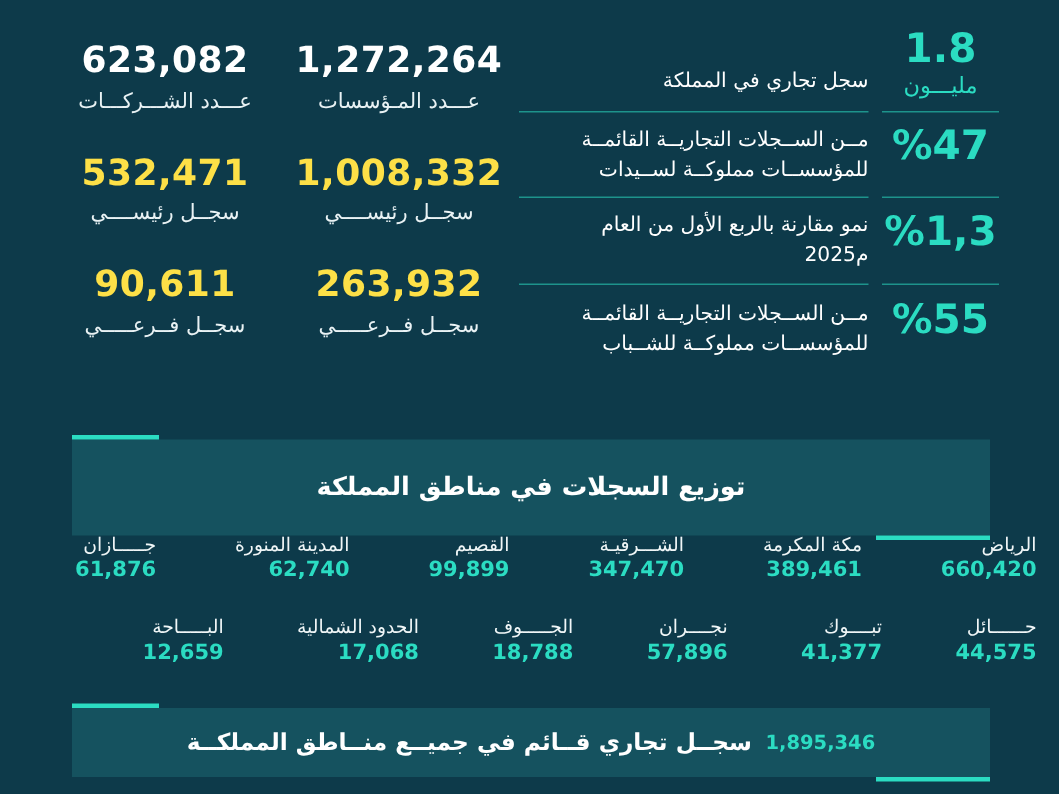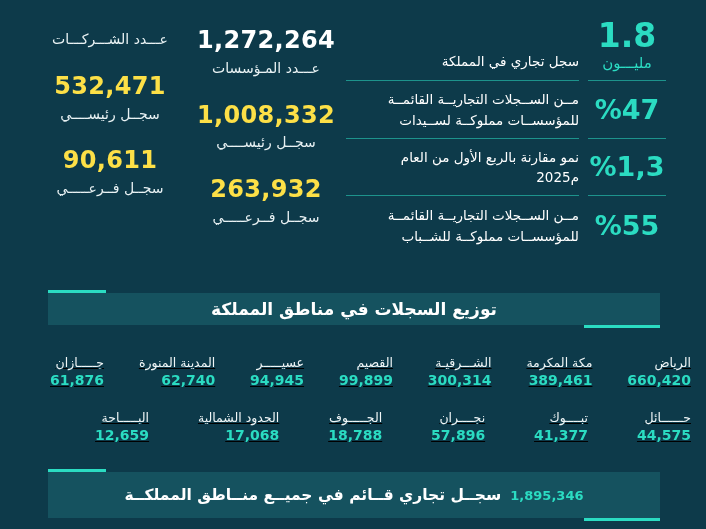--- a/index.html
+++ b/index.html
@@ -15,57 +15,58 @@
   .left-cols{position:absolute;top:26px;left:32px;width:312px;display:flex;direction:ltr;}
   .col{width:156px;text-align:center;}
   .col .num{font-size:24px;font-weight:bold;line-height:1.2;letter-spacing:.3px;}
   .col .num.white{color:#ffffff;}
   .col .num.teal{color:#fde047;}
   .col .lbl{font-size:14px;color:#e9f2f4;line-height:1.2;margin:5px 0 24px;}
 
   
   .stats{position:absolute;top:13px;right:40px;width:320px;direction:rtl;}
   .stat-row{display:flex;gap:9px;}
-  .stat-num{flex:none;width:78px;display:flex;flex-direction:column;align-items:center;justify-content:center;color:#2bdcc2;}
+  .stat-num{flex:none;width:78px;display:flex;flex-direction:column;align-items:center;color:#2bdcc2;}
   .stat-text{flex:1;display:flex;flex-direction:column;justify-content:flex-start;text-align:right;color:#ffffff;font-size:13.5px;line-height:1.5;}
   .bordered .stat-num,.bordered .stat-text{border-bottom:1px solid rgba(43,220,194,.55);}
   .row-total{padding-top:0;}
   .row-total .stat-num{justify-content:flex-start;padding-top:5px;padding-bottom:8px;}
   .row-total .stat-text{justify-content:flex-end;padding-bottom:9px;}
-  .total-value{font-size:33px;font-weight:bold;line-height:1.1;text-align:right;}
+  .total-value{font-size:27px;font-weight:bold;line-height:1.1;text-align:right;}
   .total-unit{font-size:15px;line-height:1.2;}
   .pct{font-size:27px;font-weight:bold;line-height:1.1;}
   .stat-mid .stat-num,.stat-mid .stat-text{padding-top:8px;padding-bottom:8px;}
   .stat-last .stat-num,.stat-last .stat-text{padding-top:9px;}
 
   
-  .banner{position:absolute;left:48px;right:46px;height:32px;background:#15525f;}
+  .banner{position:absolute;left:48px;right:46px;height:64px;background:#15525f;}
   .banner::before{content:"";position:absolute;top:-3px;left:0;width:58px;height:3px;background:#2bdcc2;}
   .banner::after{content:"";position:absolute;bottom:-3px;right:0;width:76px;height:3px;background:#2bdcc2;}
   .banner1{top:293px;display:flex;align-items:center;justify-content:center;}
   .banner1 h2{margin:0;color:#ffffff;font-size:17px;font-weight:bold;}
   .banner2{top:472px;height:46px;display:flex;align-items:center;justify-content:center;direction:rtl;gap:9px;}
   .footer-num{color:#2bdcc2;font-size:13px;font-weight:bold;}
   .footer-text{color:#ffffff;font-size:15.5px;font-weight:bold;}
 
   
   .regions-row{position:absolute;display:flex;justify-content:space-between;direction:rtl;}
   .row1{top:355px;right:15px;left:50px;}
   .row2{top:410px;right:15px;left:95px;}
-  .region{text-align:right;text-decoration:underline;}
+  .region{text-align:right;}
   .rname{color:#f0f6f7;font-size:12.5px;line-height:1.25;}
   .rval{color:#2bdcc2;font-size:14px;font-weight:bold;line-height:1.25;margin-top:1px;}
 </style>
 </head>
 <body>
 
 <div class="stage">
 
   <section class="left-cols">
     <div class="col">
+      <div class="num white num-ltr">623,082</div>
       <div class="lbl">عـــدد الشـــركـــات</div>
       <div class="num teal num-ltr">532,471</div>
       <div class="lbl">سجــل رئيســــي</div>
       <div class="num teal num-ltr">90,611</div>
       <div class="lbl">سجــل فــرعـــــي</div>
     </div>
     <div class="col">
       <div class="num white num-ltr">1,272,264</div>
       <div class="lbl">عـــدد المـؤسسات</div>
       <div class="num teal num-ltr">1,008,332</div>
@@ -125,29 +126,25 @@
     <div class="region">
       <div class="rname">الرياض</div>
       <div class="rval num-ltr">660,420</div>
     </div>
     <div class="region">
       <div class="rname">مكة المكرمة</div>
       <div class="rval num-ltr">389,461</div>
     </div>
     <div class="region">
       <div class="rname">الشـــرقيـة</div>
-      <div class="rval num-ltr">300,314</div>
+      <div class="rval num-ltr">347,470</div>
     </div>
     <div class="region">
       <div class="rname">القصيم</div>
       <div class="rval num-ltr">99,899</div>
-    </div>
-    <div class="region">
-      <div class="rname">عسيـــــر</div>
-      <div class="rval num-ltr">94,945</div>
     </div>
     <div class="region">
       <div class="rname">المدينة المنورة</div>
       <div class="rval num-ltr">62,740</div>
     </div>
     <div class="region">
       <div class="rname">جـــــازان</div>
       <div class="rval num-ltr">61,876</div>
     </div>
   </div>

